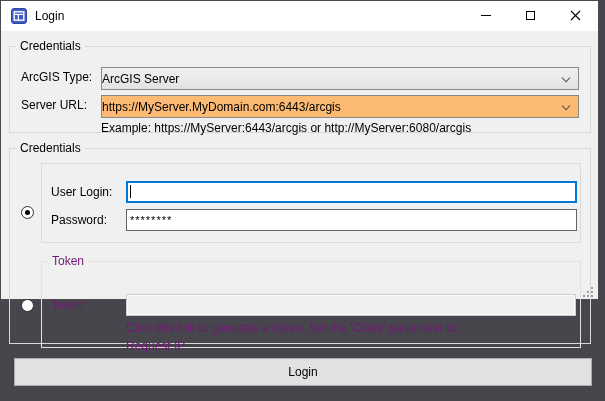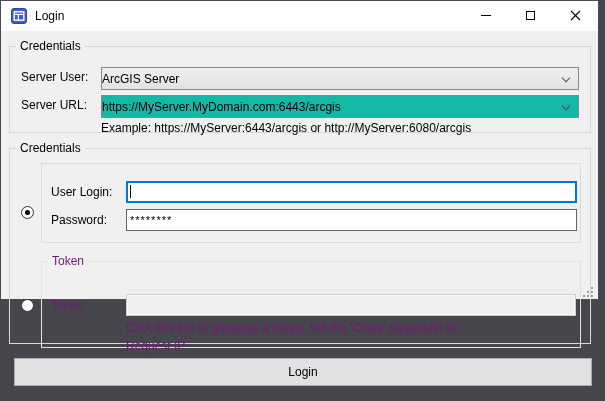--- a/index.html
+++ b/index.html
@@ -40,21 +40,21 @@
   .disabled-text { color: #701a75; }
   
   .combo {
     position: absolute; height: 23px;
     border: 1px solid #898989;
     display: flex; align-items: center;
     padding-right: 22px;
     cursor: default;
   }
   .combo.gray { background: linear-gradient(#f0f0f0, #e3e3e3); }
-  .combo.white { background: #14b8a6; }
+  .combo.white { background: #fdba74; }
   .combo .chev { position: absolute; right: 7px; top: 9px; }
   
   .txt {
     position: absolute; height: 22px;
     border: 1px solid #646464; background: #fff;
     font-family: "Liberation Sans", sans-serif; font-size: 12px;
     padding: 0 3px; outline: none;
   }
   .txt.focused { border: 2px solid #0078d7; }
   .txt.pwd { font-size: 11px; letter-spacing: 1px; padding-top: 0; }
@@ -101,21 +101,21 @@
       </div>
     <div class="winbtn close">
       <svg width="11" height="11" viewBox="0 0 11 11">
         <path d="M1 1 L10 10 M10 1 L1 10" stroke="#000" stroke-width="1.1" fill="none"></path>
       </svg>
     </div>
   </div>
 
   <fieldset style="left:8px; top:38px; width:582px; height:94px;">
     <legend>Credentials</legend>
-    <span class="lbl" style="left:11px; top:17px;">Server User:</span>
+    <span class="lbl" style="left:11px; top:17px;">ArcGIS Type:</span>
     <div class="combo gray" style="left:91px; top:14px; width:478px;">
       <span>ArcGIS Server</span>
       <svg class="chev" width="10" height="6" viewBox="0 0 10 6">
         <path d="M1 0.5 L5 4.8 L9 0.5" stroke="#4a4a4a" stroke-width="1.1" fill="none"></path>
       </svg>
     </div>
     <span class="lbl" style="left:11px; top:45px;">Server URL:</span>
     <div class="combo white" style="left:91px; top:42px; width:478px;">
       <span>https://MyServer.MyDomain.com:6443/arcgis</span>
       <svg class="chev" width="10" height="6" viewBox="0 0 10 6">

